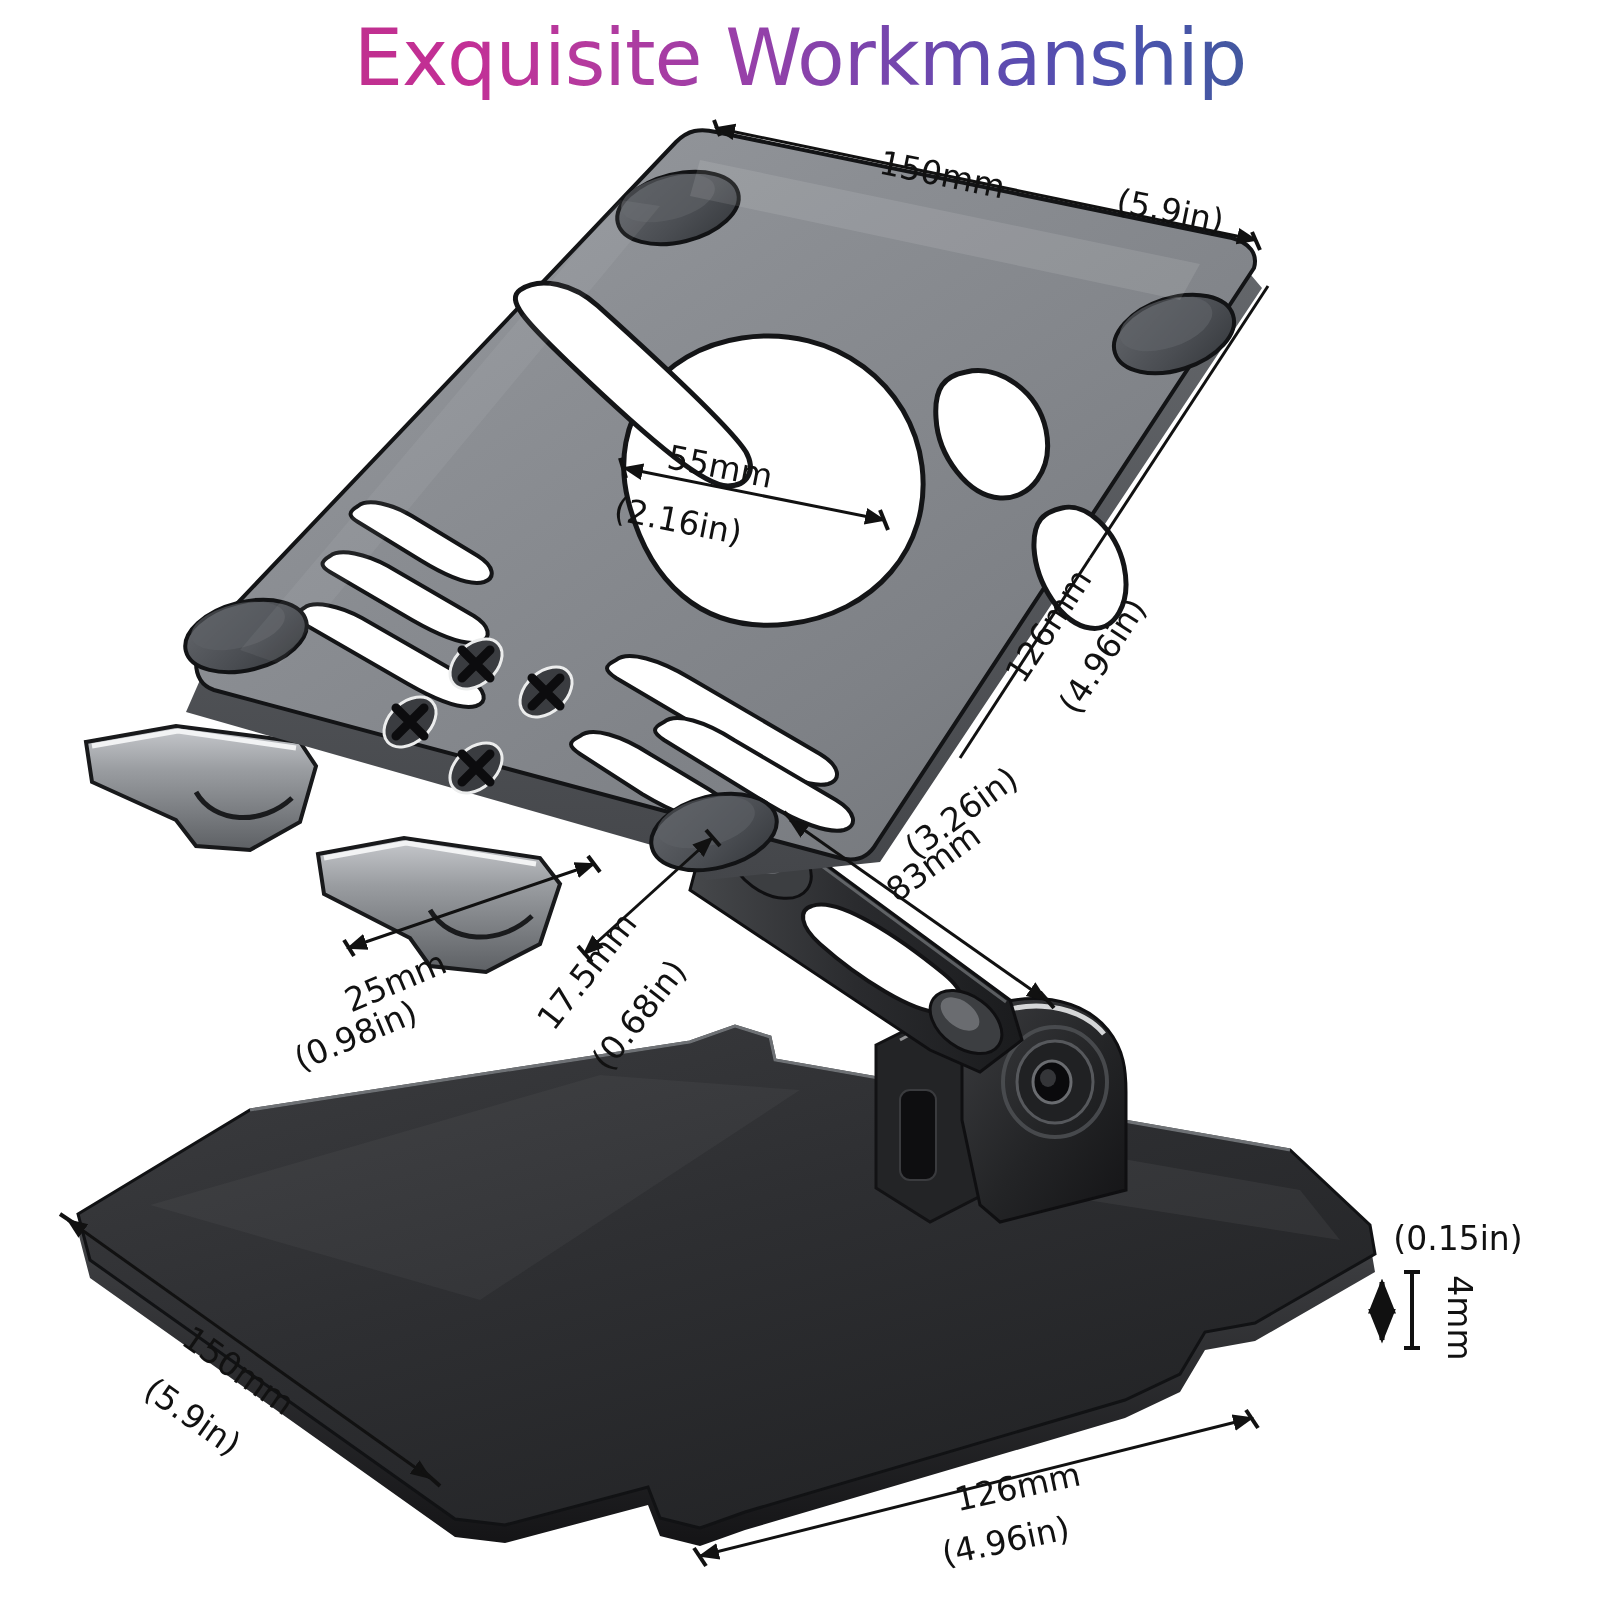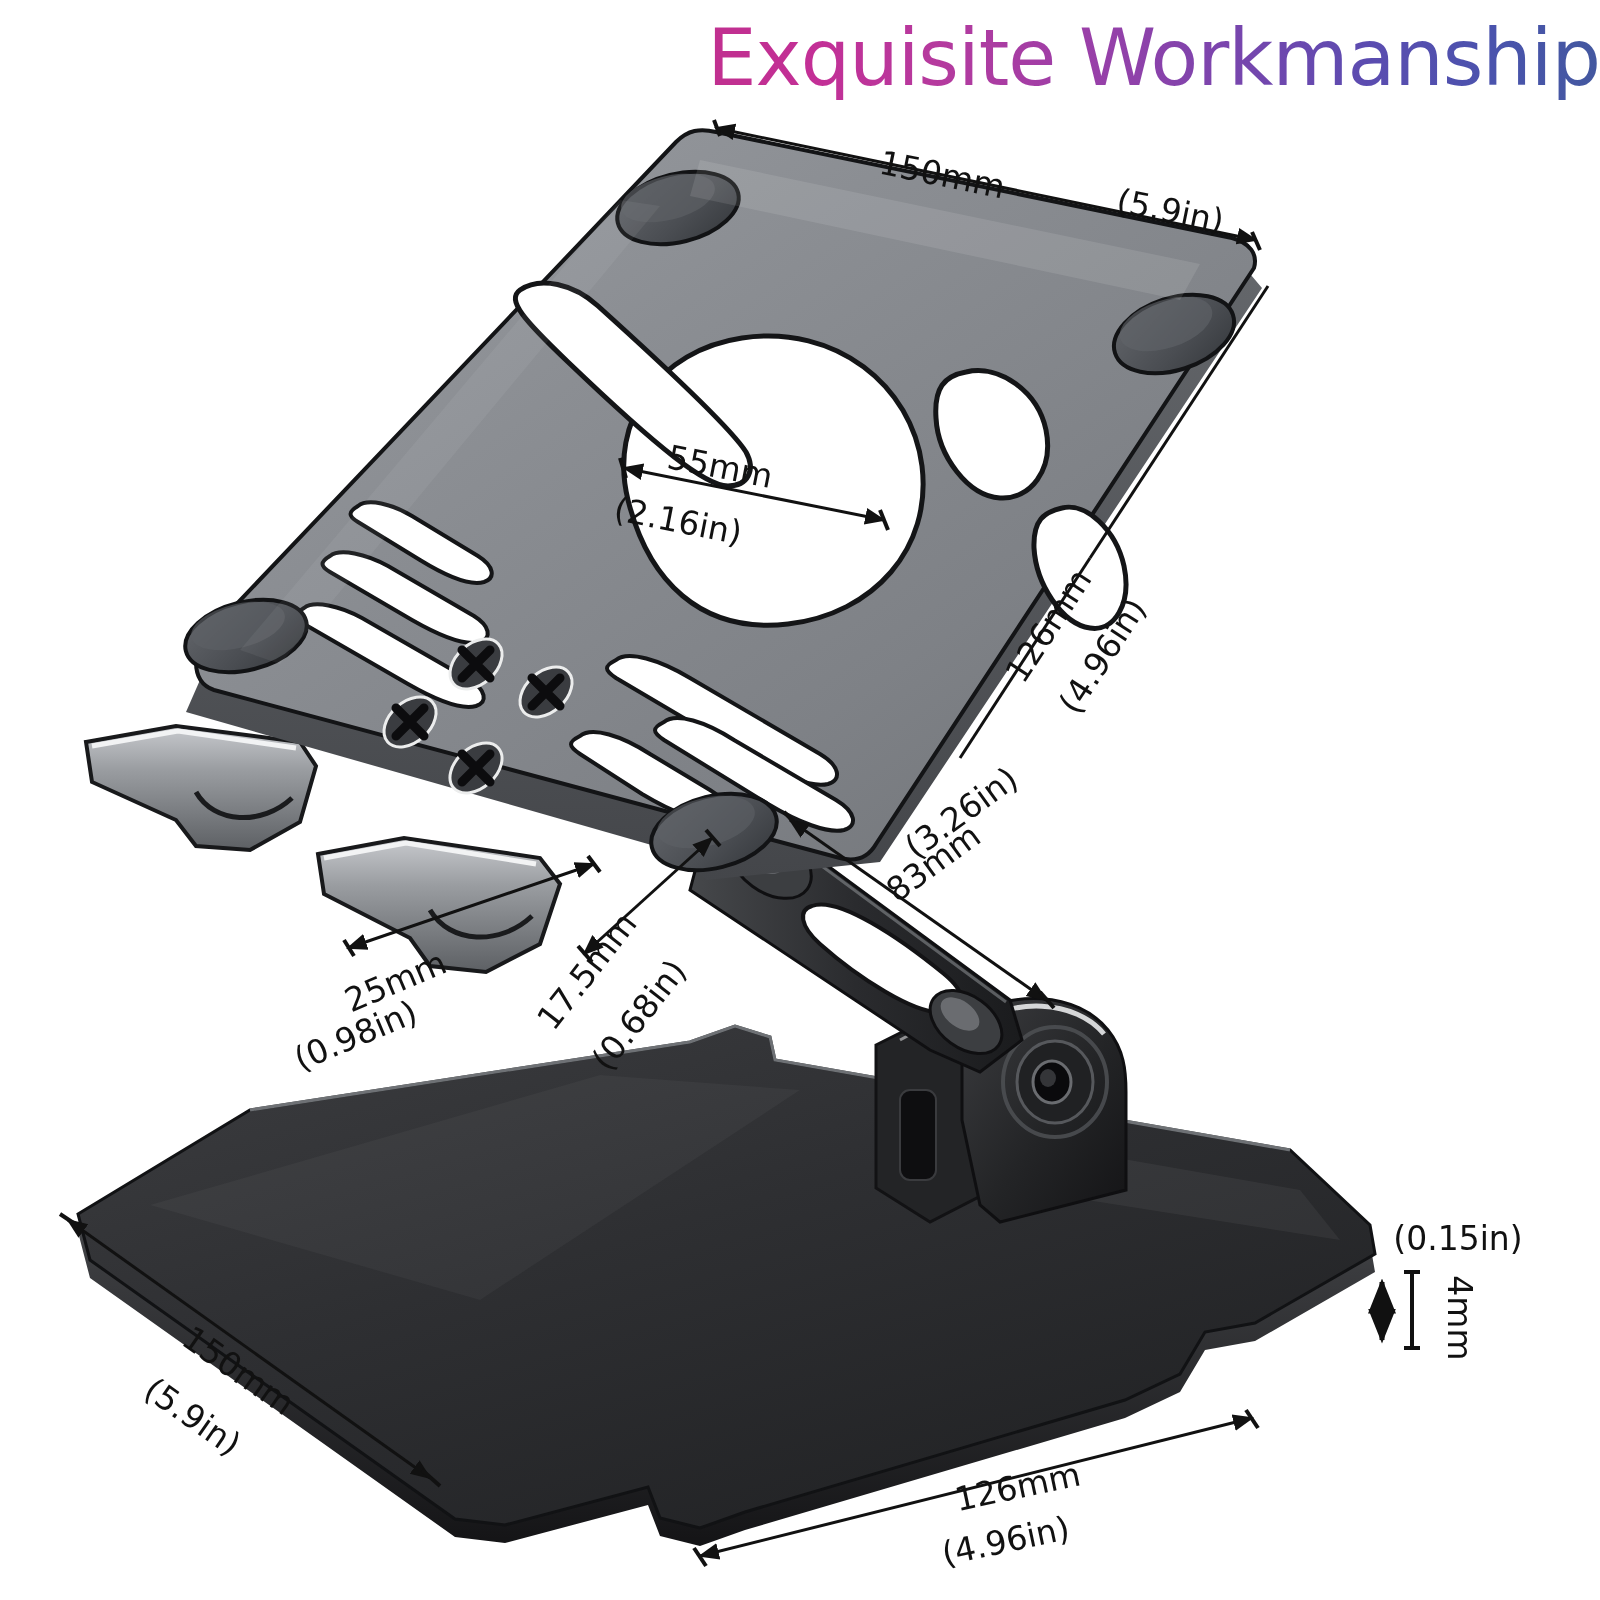--- a/index.html
+++ b/index.html
@@ -19,21 +19,21 @@
     left: 0; top: 0;
     width: 1600px;
     height: 1600px;
     background: #ffffff;
   }
   .title-wrap {
     position: absolute;
     left: 0;
     top: 18px;
     width: 1600px;
-    text-align: right;
+    text-align: center;
     pointer-events: none;
   }
   .title-text {
     display: inline-block;
     font-family: "DejaVu Sans", sans-serif;
     font-size: 78px;
     font-weight: 400;
     letter-spacing: -1px;
     line-height: 1.05;
     background-image: linear-gradient(90deg,

